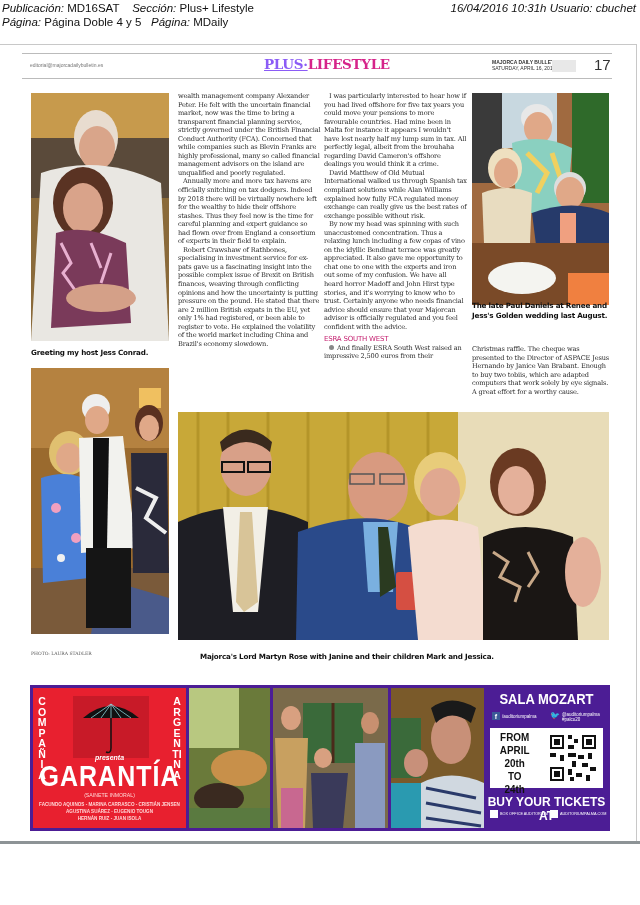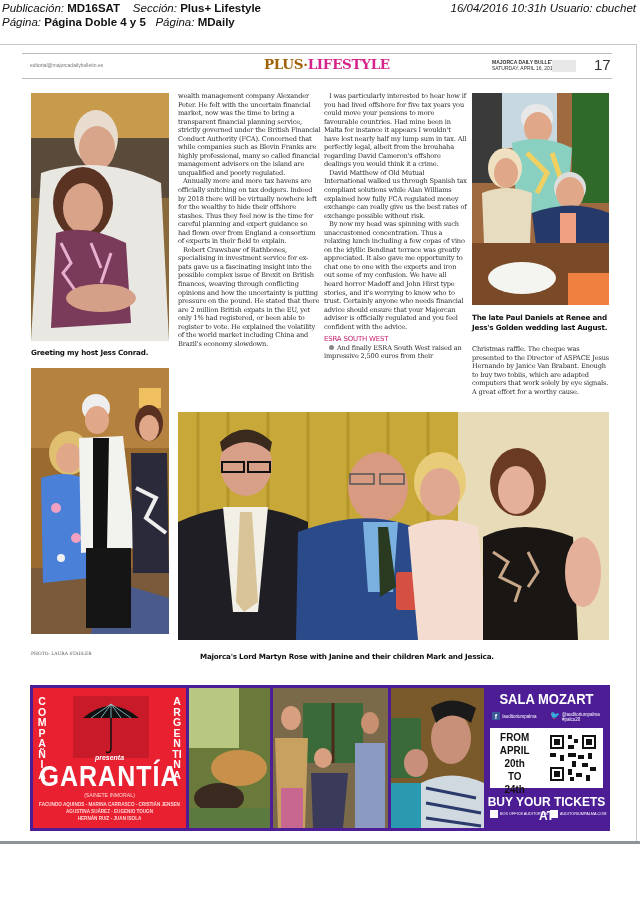--- a/index.html
+++ b/index.html
@@ -1,27 +1,27 @@
 <!DOCTYPE html>
 <html><head>
 <meta charset="utf-8">
 <style>
   html, body { margin: 0; padding: 0; background: #ffffff; }
   body { width: 640px; height: 905px; position: relative; overflow: hidden; font-family: "DejaVu Serif", serif; color: #222; }
   .meta { position: absolute; left: 0; top: 0; width: 640px; height: 36px; font-family: "Liberation Sans", sans-serif; font-size: 11.5px; font-style: italic; color: #111; line-height: 14px; }
   .meta .l1 { position: absolute; left: 2px; top: 1px; }
   .meta .l2 { position: absolute; left: 2px; top: 15px; }
   .meta .r1 { position: absolute; right: 4px; top: 1px; }
-  .meta b { font-style: normal; font-weight: bold; }
+  .meta b { font-style: normal; font-weight: normal; }
 
   .page { position: absolute; left: 0; top: 44px; width: 636px; height: 796px; border: 1px solid #c8c8c8; border-left: none; background: #fff; box-shadow: 0 2px 0 #9a9a9a; }
   .header { position: absolute; left: 22px; top: 8px; width: 590px; height: 24px; border-top: 1px solid #bbb; border-bottom: 1px solid #bbb; }
   .hdr-email { position: absolute; left: 8px; top: 8px; font-family: "Liberation Sans", sans-serif; font-size: 5px; color: #777; }
   .hdr-title { position: absolute; left: 242px; top: 2px; font-family: "DejaVu Serif", serif; font-weight: bold; font-size: 13.5px; letter-spacing: -0.3px; }
-  .hdr-title .plus { color: #a16207; }
+  .hdr-title .plus { color: #8b5cf6; text-decoration: underline; }
   .hdr-title .life { color: #d6248a; margin-top: 13px; }
   .hdr-paper { position: absolute; left: 470px; top: 5px; font-family: "Liberation Sans", sans-serif; font-size: 5px; line-height: 6px; color: #333; text-align: left; }
   .hdr-paper .n { font-weight: bold; }
   .hdr-box { position: absolute; left: 530px; top: 6px; width: 24px; height: 12px; background: #e8e8e8; }
   .hdr-pg { position: absolute; left: 572px; top: 2px; font-family: "Liberation Sans", sans-serif; font-size: 15px; color: #333; }
 
   .photo { position: absolute; overflow: hidden; }
   .caption { position: absolute; font-family: "DejaVu Sans", sans-serif; font-weight: bold; font-size: 7.2px; color: #111; line-height: 9.5px; letter-spacing: -0.2px; }
   .credit { position: absolute; font-family: "DejaVu Serif", serif; font-size: 4.5px; color: #555; }
 
@@ -167,21 +167,21 @@
       <path d="M10 100 Q35 90 60 100 L58 150 L12 150 Z" fill="#e8dcc0"></path>
       <ellipse cx="98" cy="95" rx="16" ry="16" fill="#ddd"></ellipse>
       <ellipse cx="98" cy="100" rx="14" ry="16" fill="#e0a888"></ellipse>
       <path d="M60 120 Q100 105 137 120 L137 200 L70 200 Z" fill="#263a6a"></path>
       <rect x="88" y="120" width="16" height="80" fill="#f0a080"></rect>
       <rect x="0" y="150" width="137" height="62" fill="#7a4a28"></rect>
       <ellipse cx="50" cy="185" rx="34" ry="16" fill="#f4f4f0"></ellipse>
       <rect x="96" y="180" width="41" height="32" fill="#f08040"></rect>
     </svg>
   </div>
-  <div class="caption" style="left:472px; top:268px; width:140px;">The late Paul Daniels at Renee and Jess's Golden wedding last August.</div>
+  <div class="caption" style="left:472px; top:256px; width:140px;">The late Paul Daniels at Renee and Jess's Golden wedding last August.</div>
 
   <div class="col" style="left:472px; top:300px; width:140px;">
     <p class="noindent">Christmas raffle. The cheque was presented to the Director of ASPACE Jesus Hernando by Janice Van Brabant. Enough to buy two tobiis, which are adapted computers that work solely by eye signals. A great effort for a worthy cause.</p>
   </div>
 
   <div class="photo" style="left:178px; top:367px; width:431px; height:228px;">
     <svg width="431" height="228" viewBox="0 0 431 228">
       <rect width="431" height="228" fill="#c8a838"></rect>
       <rect x="280" y="0" width="151" height="228" fill="#e8dcb8"></rect>
       <g stroke="#a88a20" stroke-width="3" opacity="0.6">

